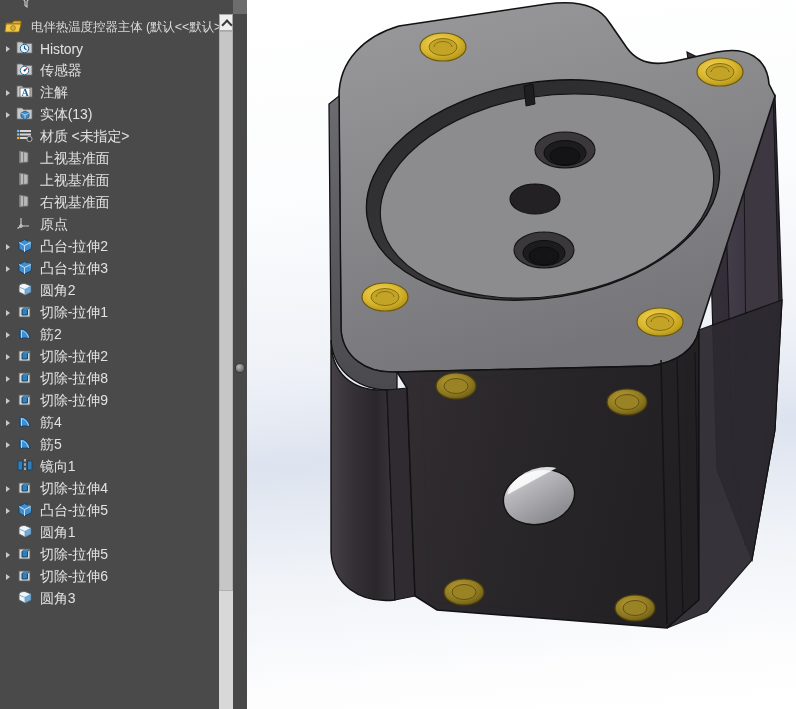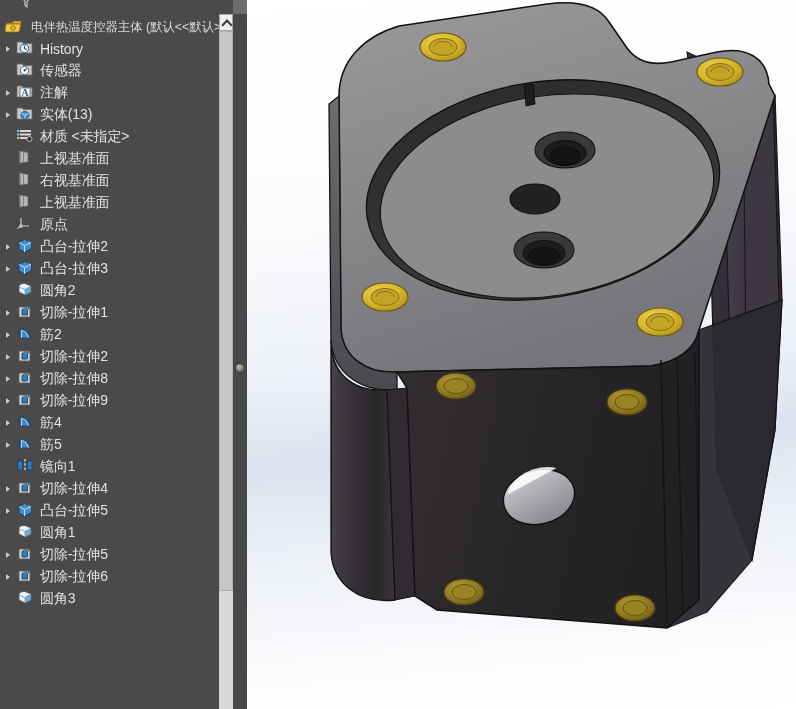--- a/index.html
+++ b/index.html
@@ -168,32 +168,32 @@
         </div>
         <div class="row">
           <span class="arrow"></span>
           <span class="ico">
             <svg width="18" height="16" viewBox="0 0 18 16">
               <path d="M4 2 L12 3.5 L12 13 L4 14 Z" fill="#b9b9b9" stroke="#6a6a6a" stroke-width="0.9"></path>
               <path d="M7.6 2.6 L7.6 13.6" stroke="#6a6a6a" stroke-width="0.8"></path>
               <path d="M4 2 L4 14" stroke="#8a8a8a" stroke-width="1.4"></path>
             </svg>
           </span>
-          <span class="lbl">右视基准面</span>
+          <span class="lbl">上视基准面</span>
         </div>
         <div class="row">
           <span class="arrow"></span>
           <span class="ico">
             <svg width="18" height="16" viewBox="0 0 18 16">
               <path d="M4 2 L12 3.5 L12 13 L4 14 Z" fill="#b9b9b9" stroke="#6a6a6a" stroke-width="0.9"></path>
               <path d="M7.6 2.6 L7.6 13.6" stroke="#6a6a6a" stroke-width="0.8"></path>
               <path d="M4 2 L4 14" stroke="#8a8a8a" stroke-width="1.4"></path>
             </svg>
           </span>
-          <span class="lbl">上视基准面</span>
+          <span class="lbl">右视基准面</span>
         </div>
         <div class="row">
           <span class="arrow"></span>
           <span class="ico">
             <svg width="18" height="16" viewBox="0 0 18 16">
               <path d="M5 3 L5 11 L13 11" fill="none" stroke="#c9c9c9" stroke-width="1.2"></path>
               <path d="M5 11 L1.5 13.5" fill="none" stroke="#c9c9c9" stroke-width="1.2"></path>
               <circle cx="5" cy="11" r="1.4" fill="none" stroke="#c9c9c9" stroke-width="1"></circle>
             </svg>
           </span>

